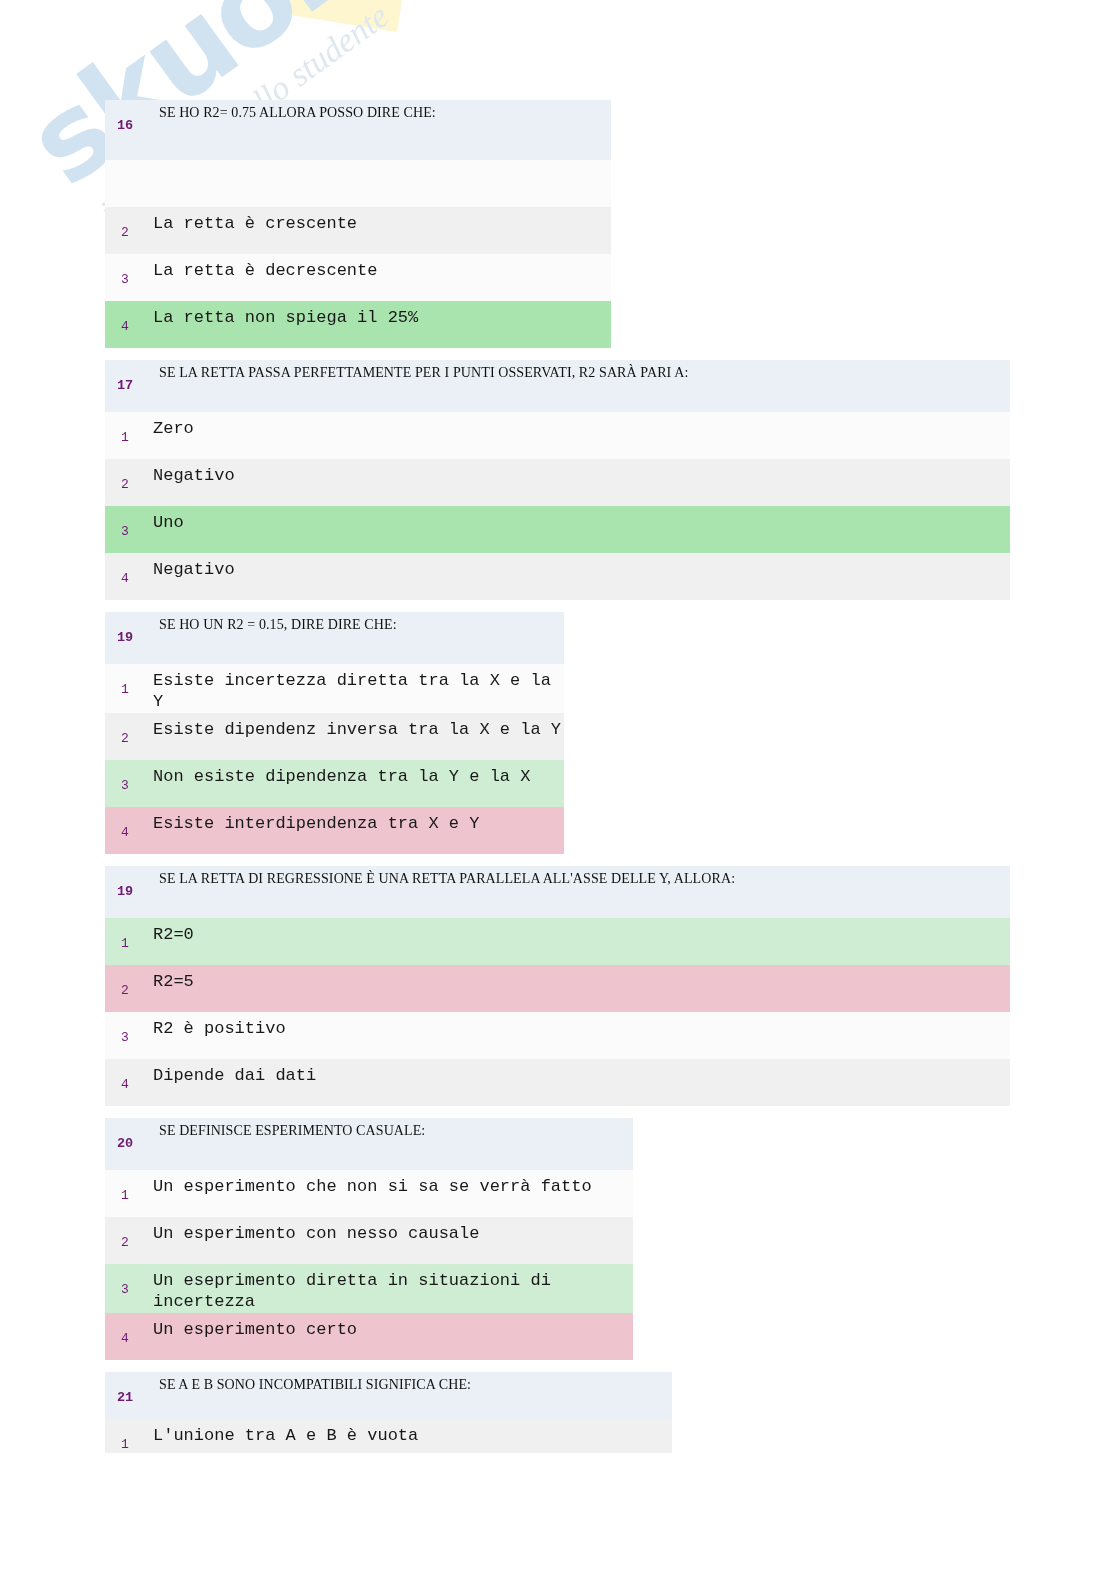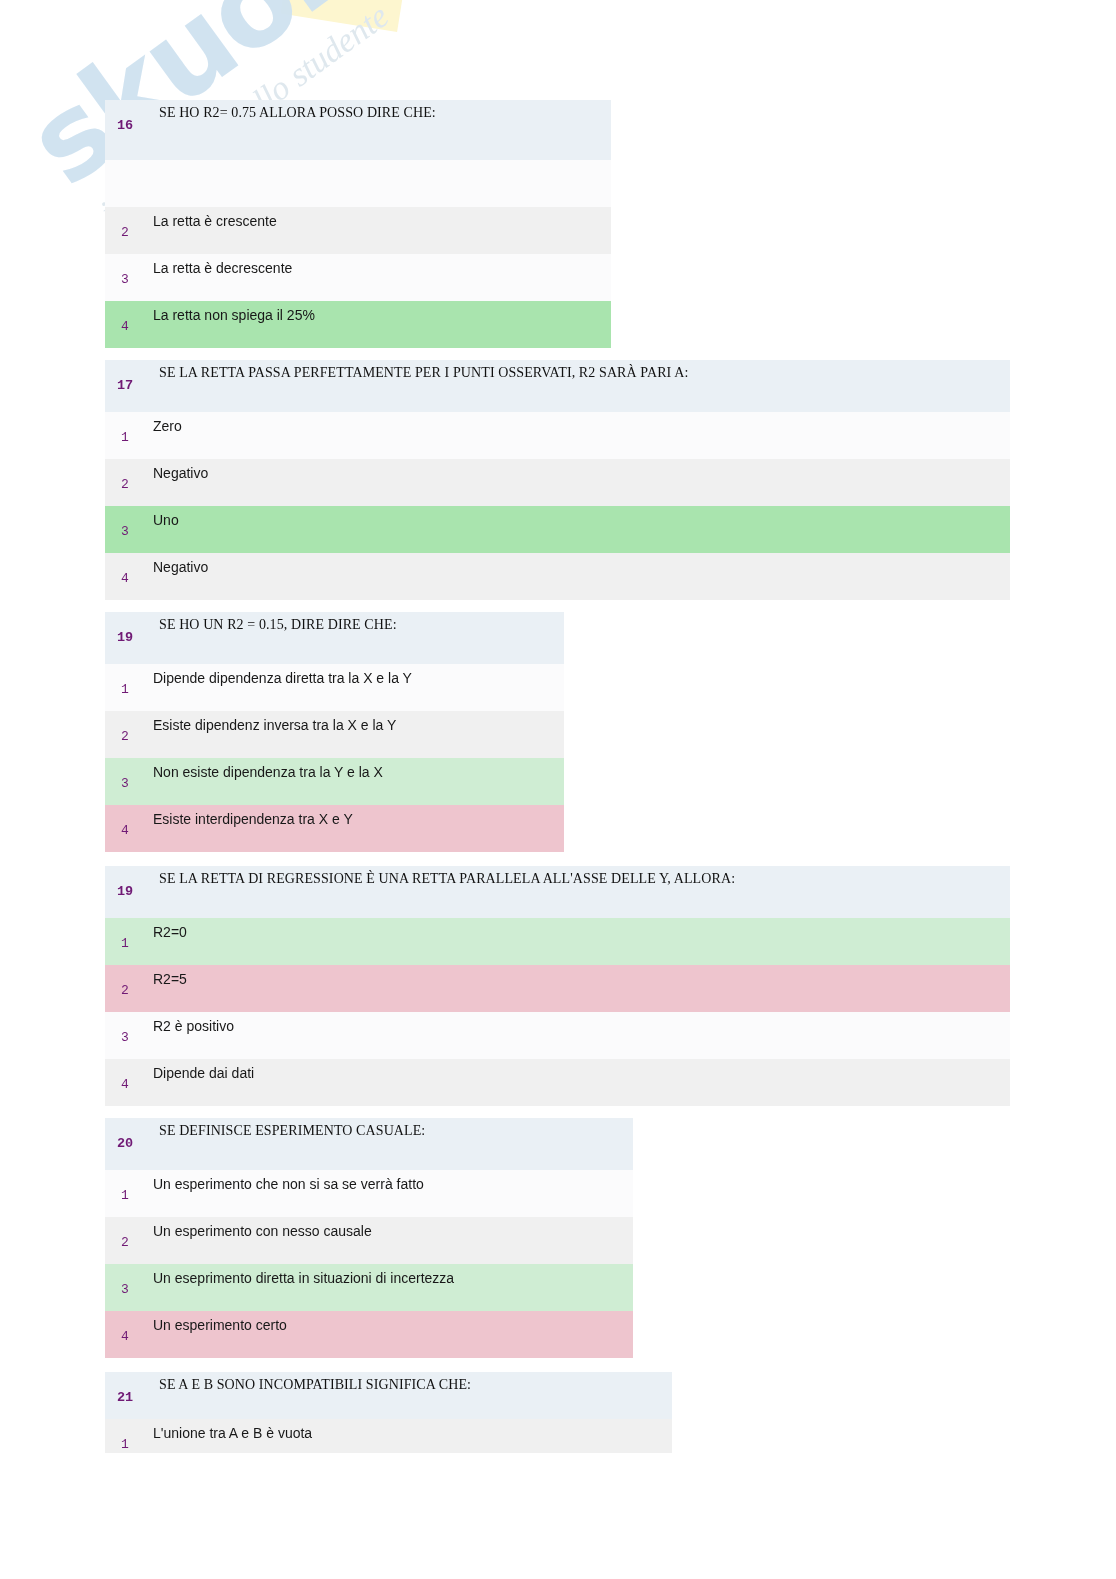--- a/index.html
+++ b/index.html
@@ -80,25 +80,25 @@
     font-size: 13px;
     color: #701a75;
     padding-top: 18px !important;
     font-family: Liberation Mono, monospace;
   }
   .numcell.bold {
     font-weight: bold;
     font-size: 13.5px;
   }
   .textcell {
-    font-size: 14px;
+    font-size: 17px;
     color: #181818;
     padding: 6px 0 0 8px !important;
     line-height: 1.25;
-    font-family: Liberation Sans, sans-serif;
+    font-family: Liberation Mono, monospace;
     margin-left: 40px;
   }
   .hdrcell {
     font-size: 14px;
     letter-spacing: 0.1px;
     padding: 5px 0 0 14px !important;
     color: #111111;
     font-family: Liberation Serif, serif;
   }
 
@@ -172,21 +172,21 @@
       </tbody>
     </table>
     <table class="qtable" style="left: 105px; top: 612px; width: 459px;">
       <tbody>
         <tr class="r-head" style="height: 52px;">
           <td class="numcell bold">19</td>
           <td class="hdrcell">SE HO UN R2 = 0.15, DIRE DIRE CHE:</td>
         </tr>
         <tr class="r-white" style="height: 47px;">
           <td class="numcell">1</td>
-          <td class="textcell">Dipende dipendenza diretta tra la X e la Y</td>
+          <td class="textcell">Esiste incertezza diretta tra la X e la Y</td>
         </tr>
         <tr class="r-grey" style="height: 47px;">
           <td class="numcell">2</td>
           <td class="textcell">Esiste dipendenz inversa tra la X e la Y</td>
         </tr>
         <tr class="r-green-soft" style="height: 47px;">
           <td class="numcell">3</td>
           <td class="textcell">Non esiste dipendenza tra la Y e la X</td>
         </tr>
         <tr class="r-pink" style="height: 47px;">

